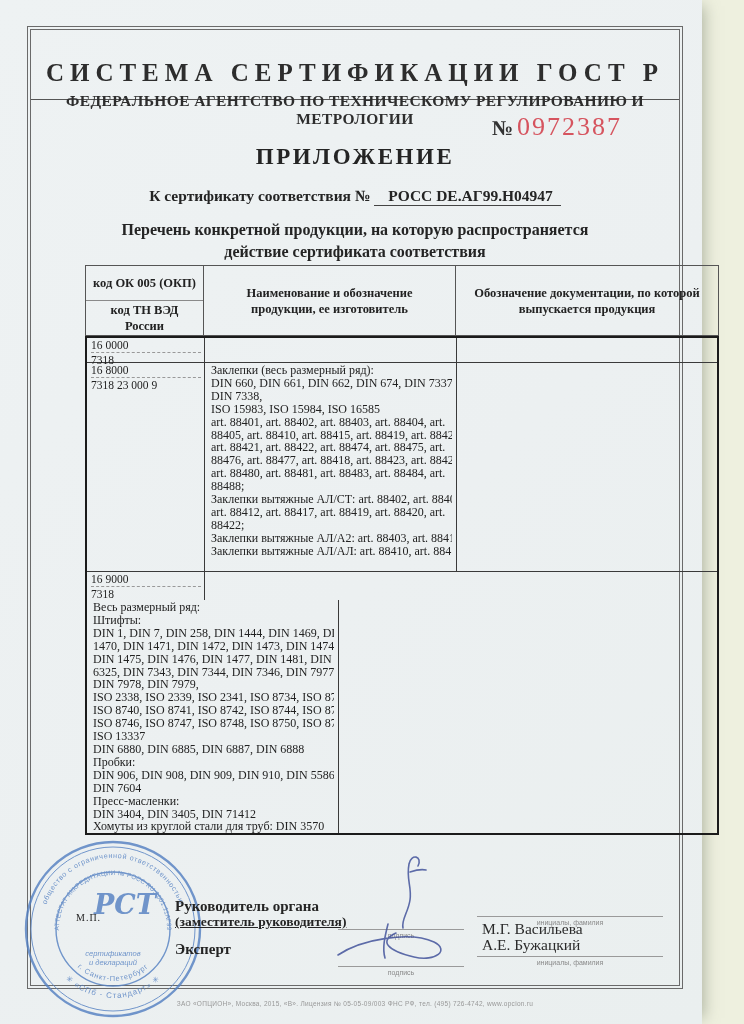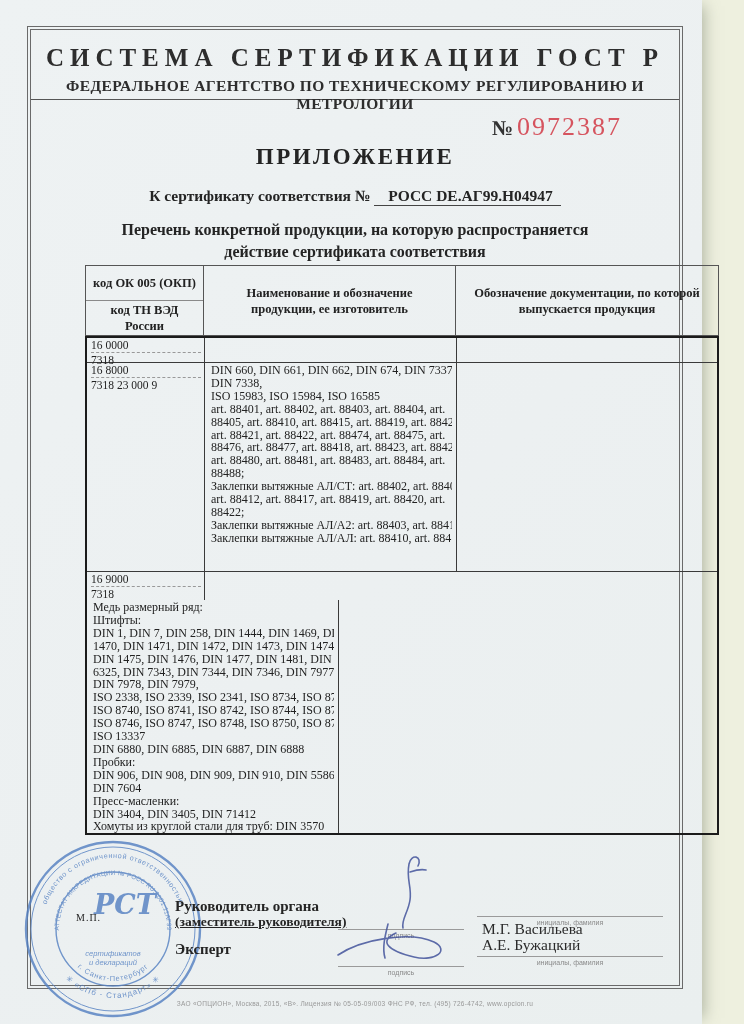--- a/index.html
+++ b/index.html
@@ -21,21 +21,21 @@
     border: 1px solid #6a6a6a;
   }
   .frame-inner { position:absolute; inset:2px; border:1px solid #6a6a6a; }
 
   .header-band {
     position: absolute; left:31px; top:30px; width:648px; height:70px;
     border-bottom: 1px solid #555;
     text-align: center;
   }
   .system-title {
-    margin-top: 14px;
+    margin-top: 29px;
     font-weight: bold; font-size: 25px; letter-spacing: 6px; color:#2d2d2d;
     font-family: "Liberation Serif", serif;
   }
   .agency-title {
     margin-top: 5px;
     font-weight: bold; font-size: 15.5px; letter-spacing: .4px; color:#2d2d2d;
   }
 
   .form-number { position:absolute; left:492px; top:112px; white-space:nowrap; }
   .form-number .nsign { font-size:21px; font-weight:bold; color:#333; }
@@ -169,20 +169,21 @@
         <div class="td-docs"></div>
       </div>
 
       <div class="trow row-b">
         <div class="td-code">
           <div>16 8000</div>
           <div class="dash"></div>
           <div>7318 23 000 9</div>
         </div>
         <div class="td-prod">
+            <div class="pline">Заклепки (весь размерный ряд):</div>
             <div class="pline">DIN 660, DIN 661, DIN 662, DIN 674, DIN 7337,</div>
             <div class="pline">DIN 7338,</div>
             <div class="pline">ISO 15983, ISO 15984, ISO 16585</div>
             <div class="pline">art. 88401, art. 88402, art. 88403, art. 88404, art.</div>
             <div class="pline">88405, art. 88410, art. 88415, art. 88419, art. 88420,</div>
             <div class="pline">art. 88421, art. 88422, art. 88474, art. 88475, art.</div>
             <div class="pline">88476, art. 88477, art. 88418, art. 88423, art. 88424,</div>
             <div class="pline">art. 88480, art. 88481, art. 88483, art. 88484, art.</div>
             <div class="pline">88488;</div>
             <div class="pline">Заклепки вытяжные АЛ/СТ: art. 88402, art. 88409,</div>
@@ -194,21 +195,21 @@
         <div class="td-docs"></div>
       </div>
 
       <div class="trow row-c">
         <div class="td-code">
           <div>16 9000</div>
           <div class="dash"></div>
           <div>7318</div>
         </div>
         <div class="td-prod">
-            <div class="pline">Медь размерный ряд:</div>
+            <div class="pline">Весь размерный ряд:</div>
             <div class="pline">Штифты:</div>
             <div class="pline">DIN 1, DIN 7, DIN 258, DIN 1444, DIN 1469,  DIN</div>
             <div class="pline">1470, DIN 1471, DIN 1472, DIN 1473, DIN 1474,</div>
             <div class="pline">DIN 1475, DIN 1476, DIN 1477, DIN 1481, DIN</div>
             <div class="pline">6325, DIN 7343, DIN 7344, DIN 7346, DIN 7977,</div>
             <div class="pline">DIN 7978, DIN 7979,</div>
             <div class="pline">ISO 2338, ISO 2339, ISO 2341, ISO 8734, ISO 8737,</div>
             <div class="pline">ISO 8740, ISO 8741, ISO 8742, ISO 8744, ISO 8745,</div>
             <div class="pline">ISO 8746, ISO 8747, ISO 8748, ISO 8750, ISO 8752,</div>
             <div class="pline">ISO 13337</div>

